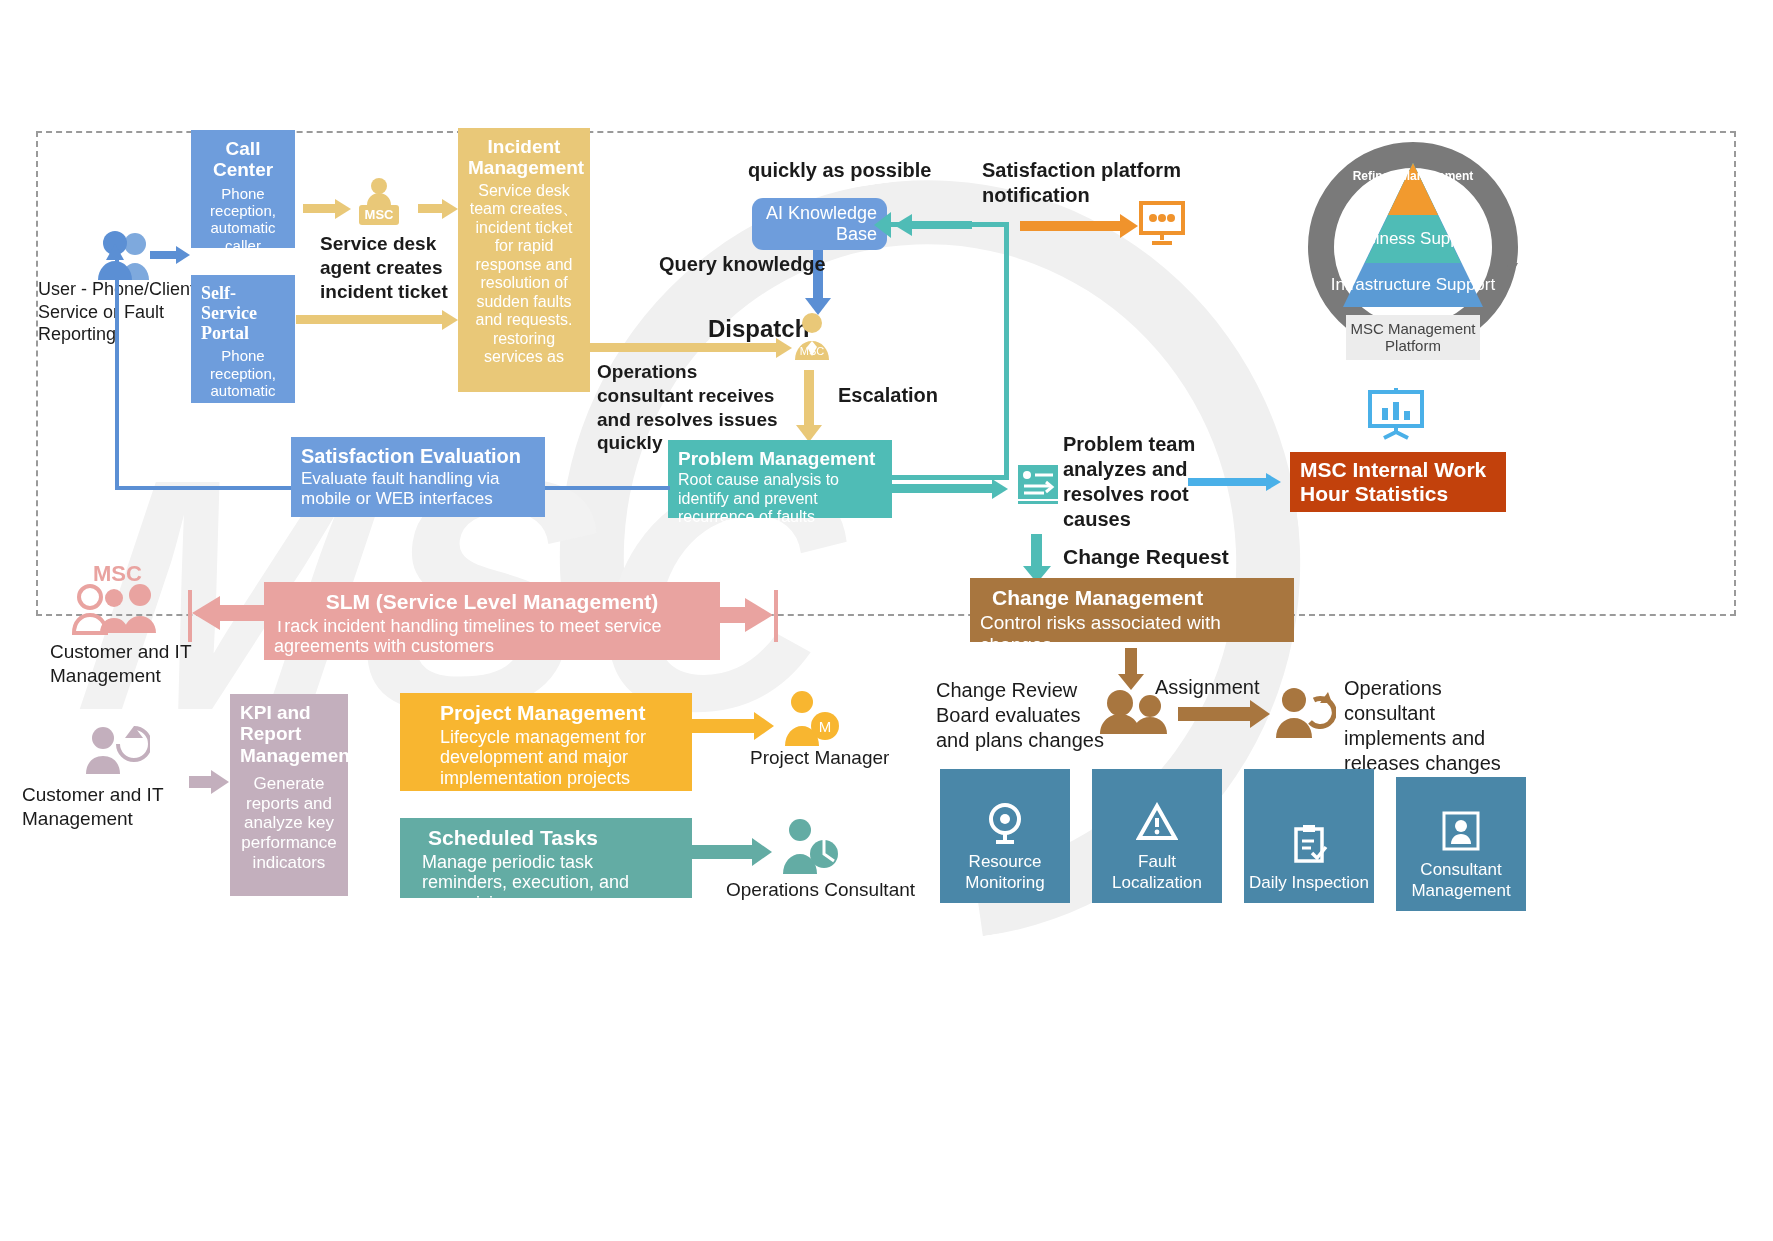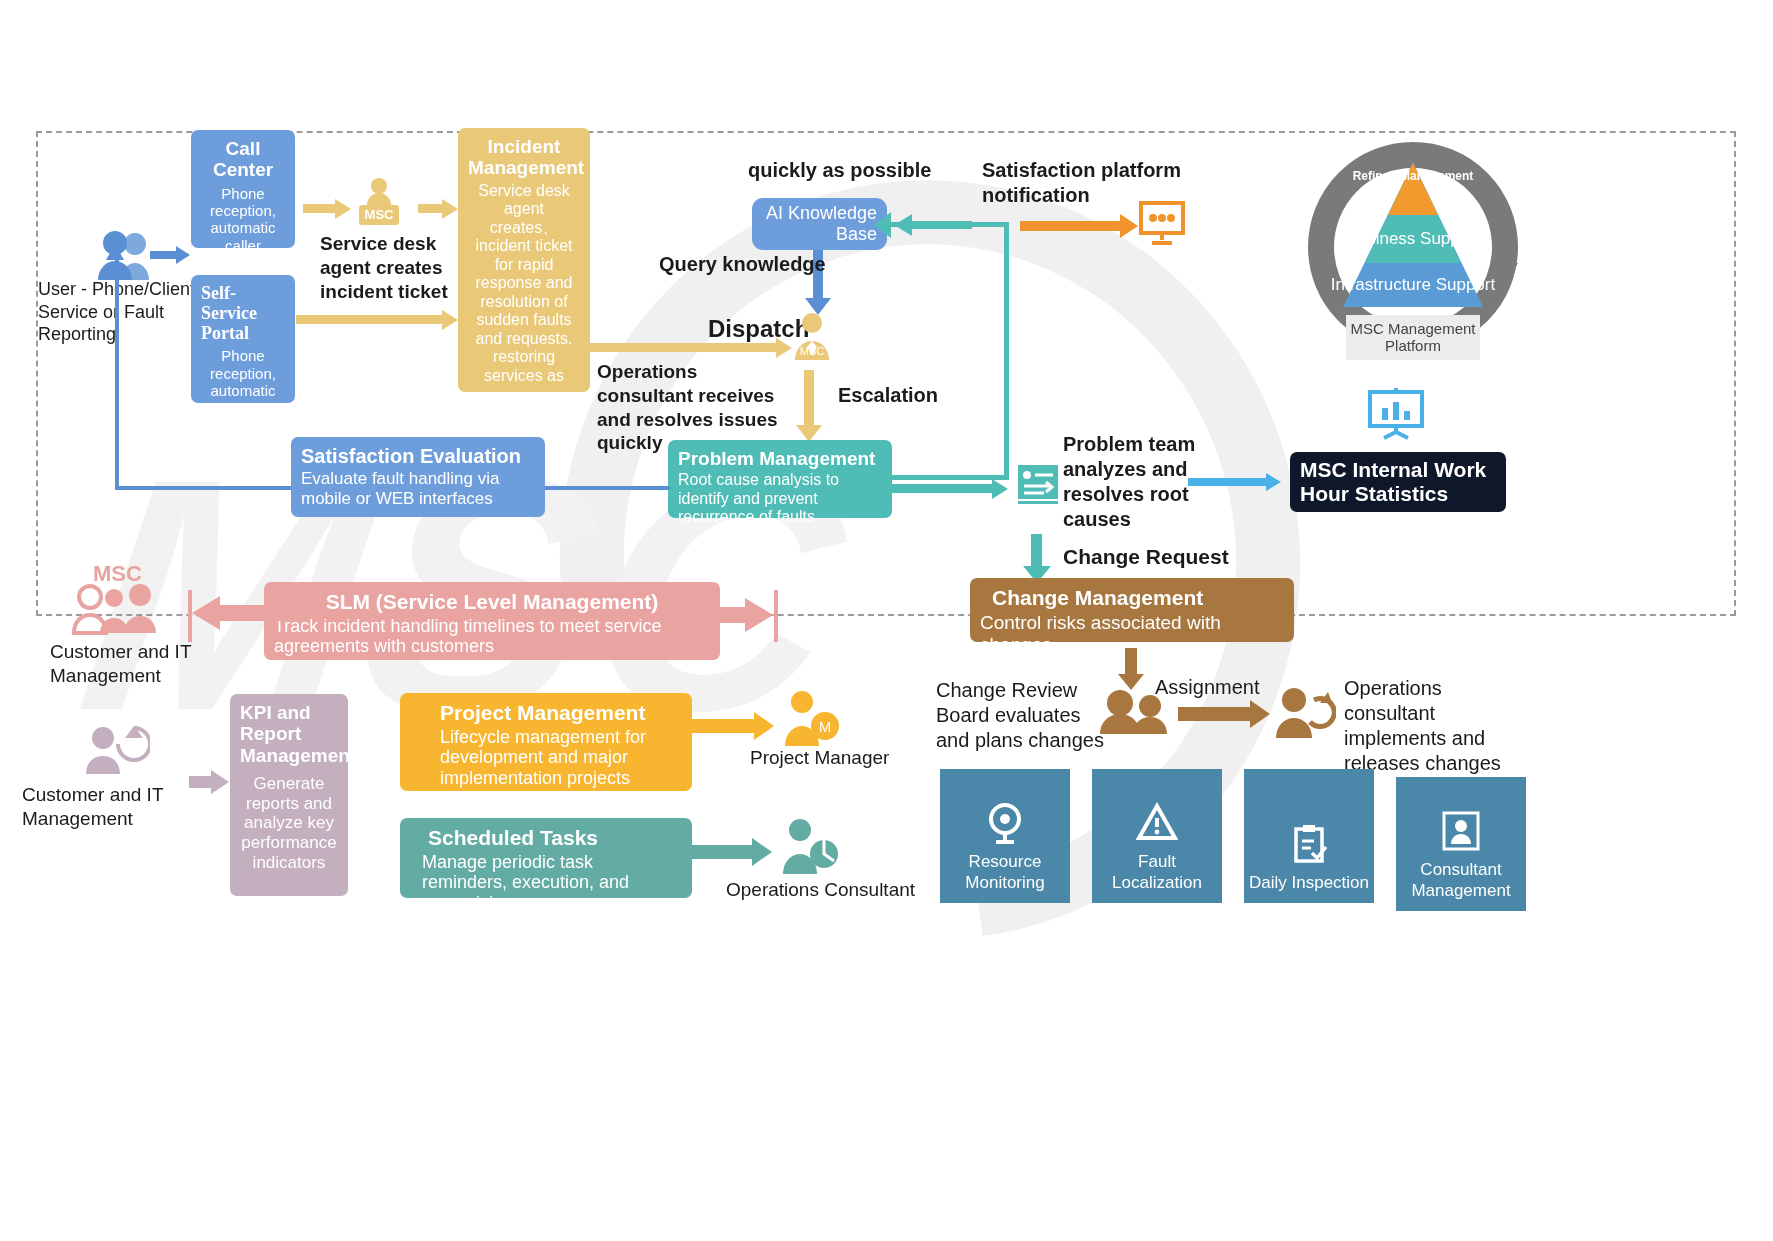--- a/index.html
+++ b/index.html
@@ -23,33 +23,33 @@
     transform: skewX(-8deg);
   }
 
   
   .dashed-box {
     position:absolute; left:36px; top:131px; width:1700px; height:485px;
     border:2px dashed #9a9a9a;
   }
 
   
-  .pbox { position:absolute; color:#fff; padding:8px 10px;border-radius:7px; }
+  .pbox { position:absolute; color:#fff; padding:8px 10px; }
   .pbox .t { font-weight:700; line-height:1.12; }
   .pbox .d { line-height:1.16; }
 
   .c-blue   { background:#6e9ddc; }
   .c-yellow { background:#e9c878; }
   .c-teal   { background:#4fbcb6; }
   .c-pink   { background:#e9a3a0; }
   .c-mauve  { background:#c3afbd; }
   .c-orange { background:#f8b630; }
   .c-sgreen { background:#63aca4; }
   .c-brown  { background:#a8763f; }
-  .c-lblue  { background:#0f172a; }
+  .c-lblue  { background:#c2410c; }
 
   .label { position:absolute; color:#1b1b1b; line-height:1.25; }
 
   
   .ar { position:absolute; }
   .ar .shaft { position:absolute; }
   .ar .head  { position:absolute; width:0; height:0; }
 
   .icon-wrap { position:absolute; }
 
@@ -117,21 +117,21 @@
 
   <div class="label" style="left:320px;top:232px;width:135px;font-size:19px;font-weight:700;">Service desk agent creates incident ticket</div>
 
   <div class="ar" style="left:296px;top:310px;">
     <div class="shaft" style="left:0;top:5px;width:146px;height:9px;background:#e9c878;"></div>
     <div class="head" style="left:146px;top:0;border-left:16px solid #e9c878;border-top:10px solid transparent;border-bottom:10px solid transparent;"></div>
   </div>
 
   <div class="pbox c-yellow" style="left:458px;top:128px;width:132px;height:264px;text-align:center;">
     <div class="t" style="font-size:19px;">Incident Management</div>
-    <div class="d" style="font-size:16px;margin-top:3px;">Service desk agent creates、incident ticket for rapid response and resolution of sudden faults and requests. restoring services as</div>
+    <div class="d" style="font-size:16px;margin-top:3px;">Service desk team creates、incident ticket for rapid response and resolution of sudden faults and requests. restoring services as</div>
   </div>
   <div class="label" style="left:748px;top:158px;font-size:20px;font-weight:700;">quickly as possible</div>
 
   <div class="pbox c-blue" style="left:752px;top:198px;width:135px;height:52px;border-radius:11px;display:flex;flex-direction:column;align-items:center;justify-content:center;">
     <div style="font-size:18px;text-align:right;line-height:1.15;">AI Knowledge Base</div>
   </div>
 
   <div class="ar" style="left:805px;top:250px;">
     <div class="shaft" style="left:8px;top:0;width:10px;height:48px;background:#5b8fd4;"></div>
     <div class="head" style="left:0;top:48px;border-top:17px solid #5b8fd4;border-left:13px solid transparent;border-right:13px solid transparent;"></div>

